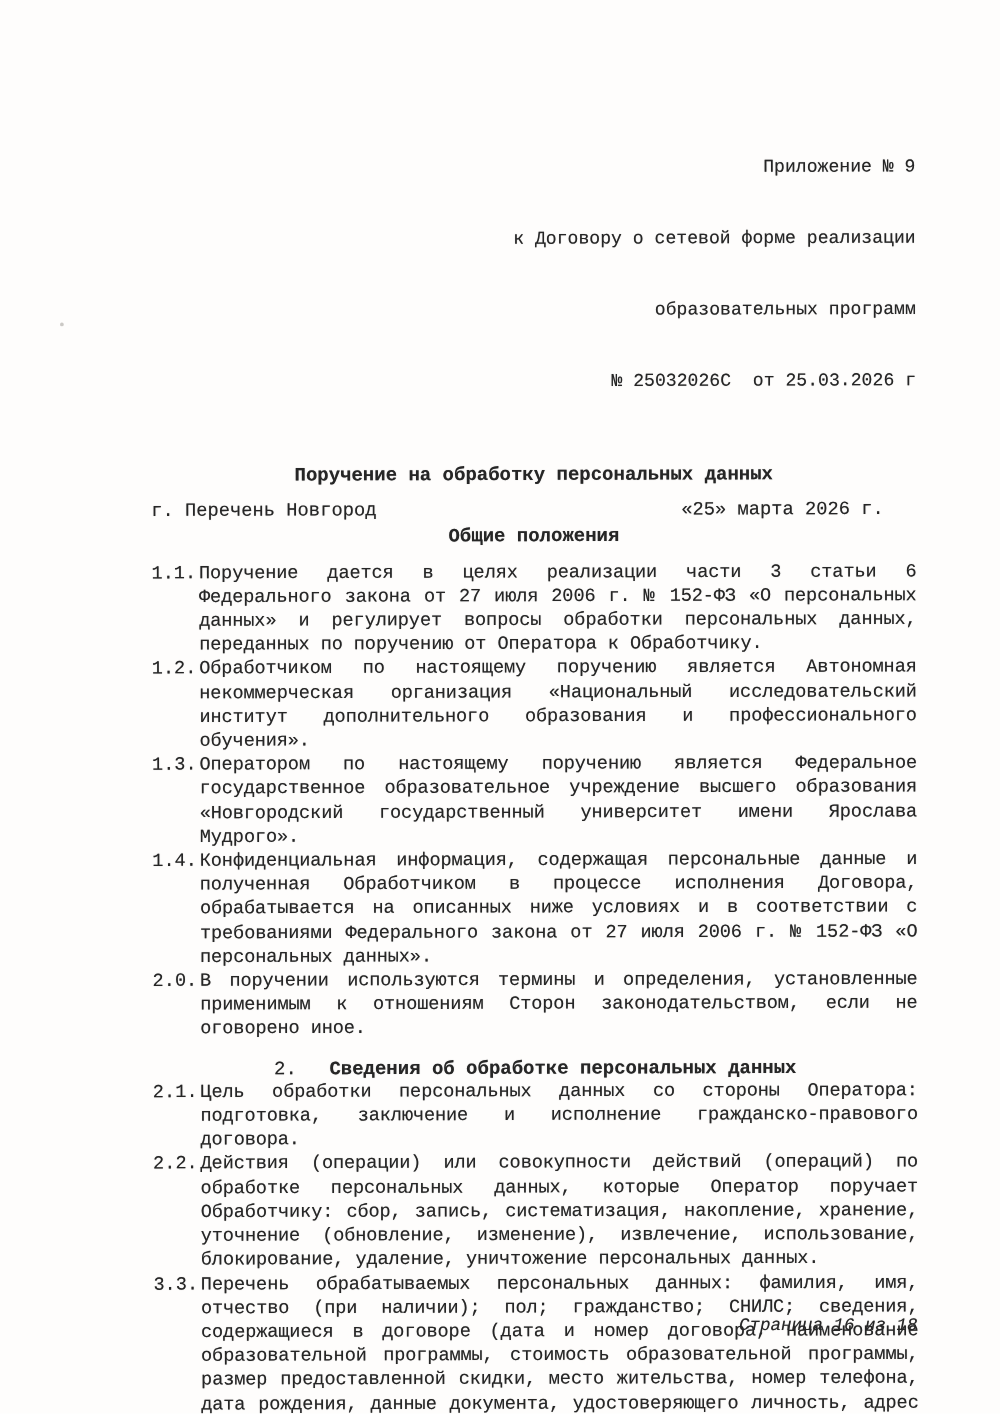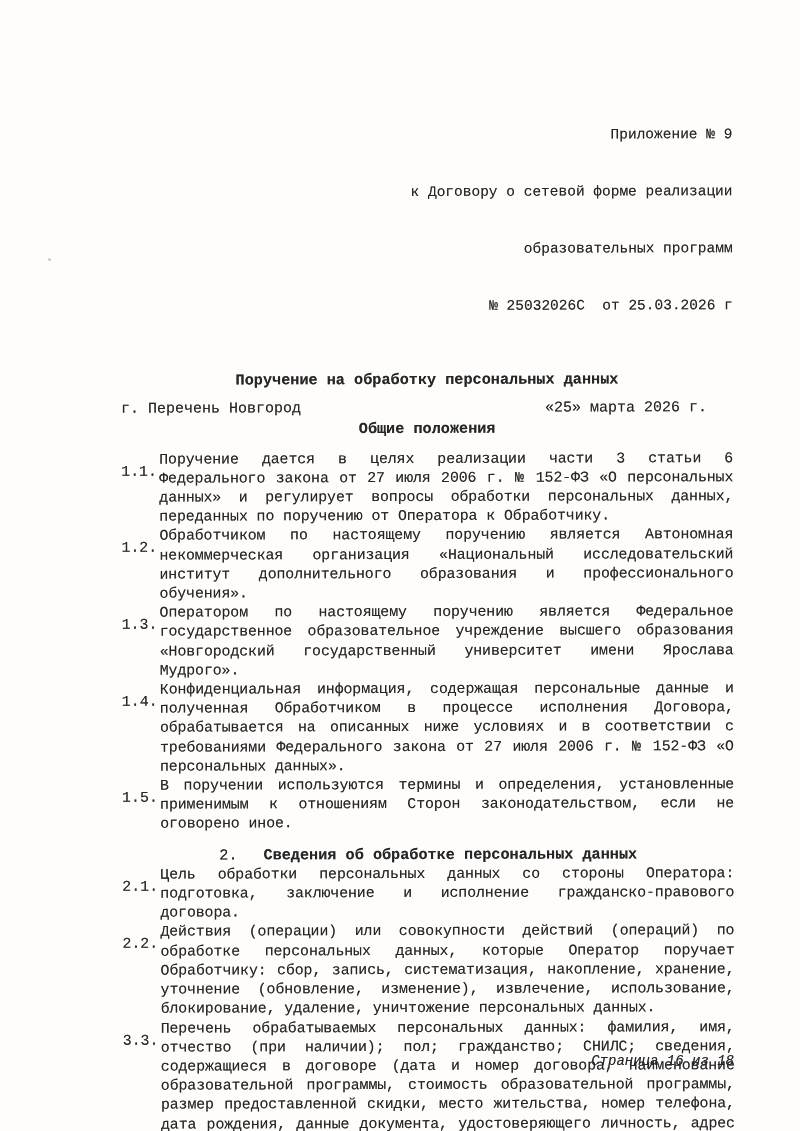--- a/index.html
+++ b/index.html
@@ -71,21 +71,21 @@
   }
   .item {
     position: relative;
     padding-left: 38px;
     text-align: justify;
     letter-spacing: -0.1px;
   }
   .item > .num {
     position: absolute;
     left: 0;
-    top: 12px;
+    top: 0;
     letter-spacing: 0;
   }
   .footer {
     position: absolute;
     top: 1052px;
     right: 66px;
     font-style: italic;
     font-size: 14px;
     line-height: 18px;
   }
@@ -135,21 +135,21 @@
         </div>
         <div class="item">
           <span class="num">1.3.</span>
           <span>Оператором по настоящему поручению является Федеральное государственное образовательное учреждение высшего образования «Новгородский государственный университет имени Ярослава Мудрого».</span>
         </div>
         <div class="item">
           <span class="num">1.4.</span>
           <span>Конфиденциальная информация, содержащая персональные данные и полученная Обработчиком в процессе исполнения Договора, обрабатывается на описанных ниже условиях и в соответствии с требованиями Федерального закона от 27 июля 2006 г. № 152-ФЗ «О персональных данных».</span>
         </div>
         <div class="item">
-          <span class="num">1.5.</span>
+          <span class="num">2.0.</span>
           <span>В поручении используются термины и определения, установленные применимым к отношениям Сторон законодательством, если не оговорено иное.</span>
         </div>
       </div>
     </div>
 
     <div class="section sec2">
       <div class="section-heading">
         <span class="heading-num">2.</span><span class="heading-text">Сведения об обработке персональных данных</span>
       </div>
       <div class="items">

